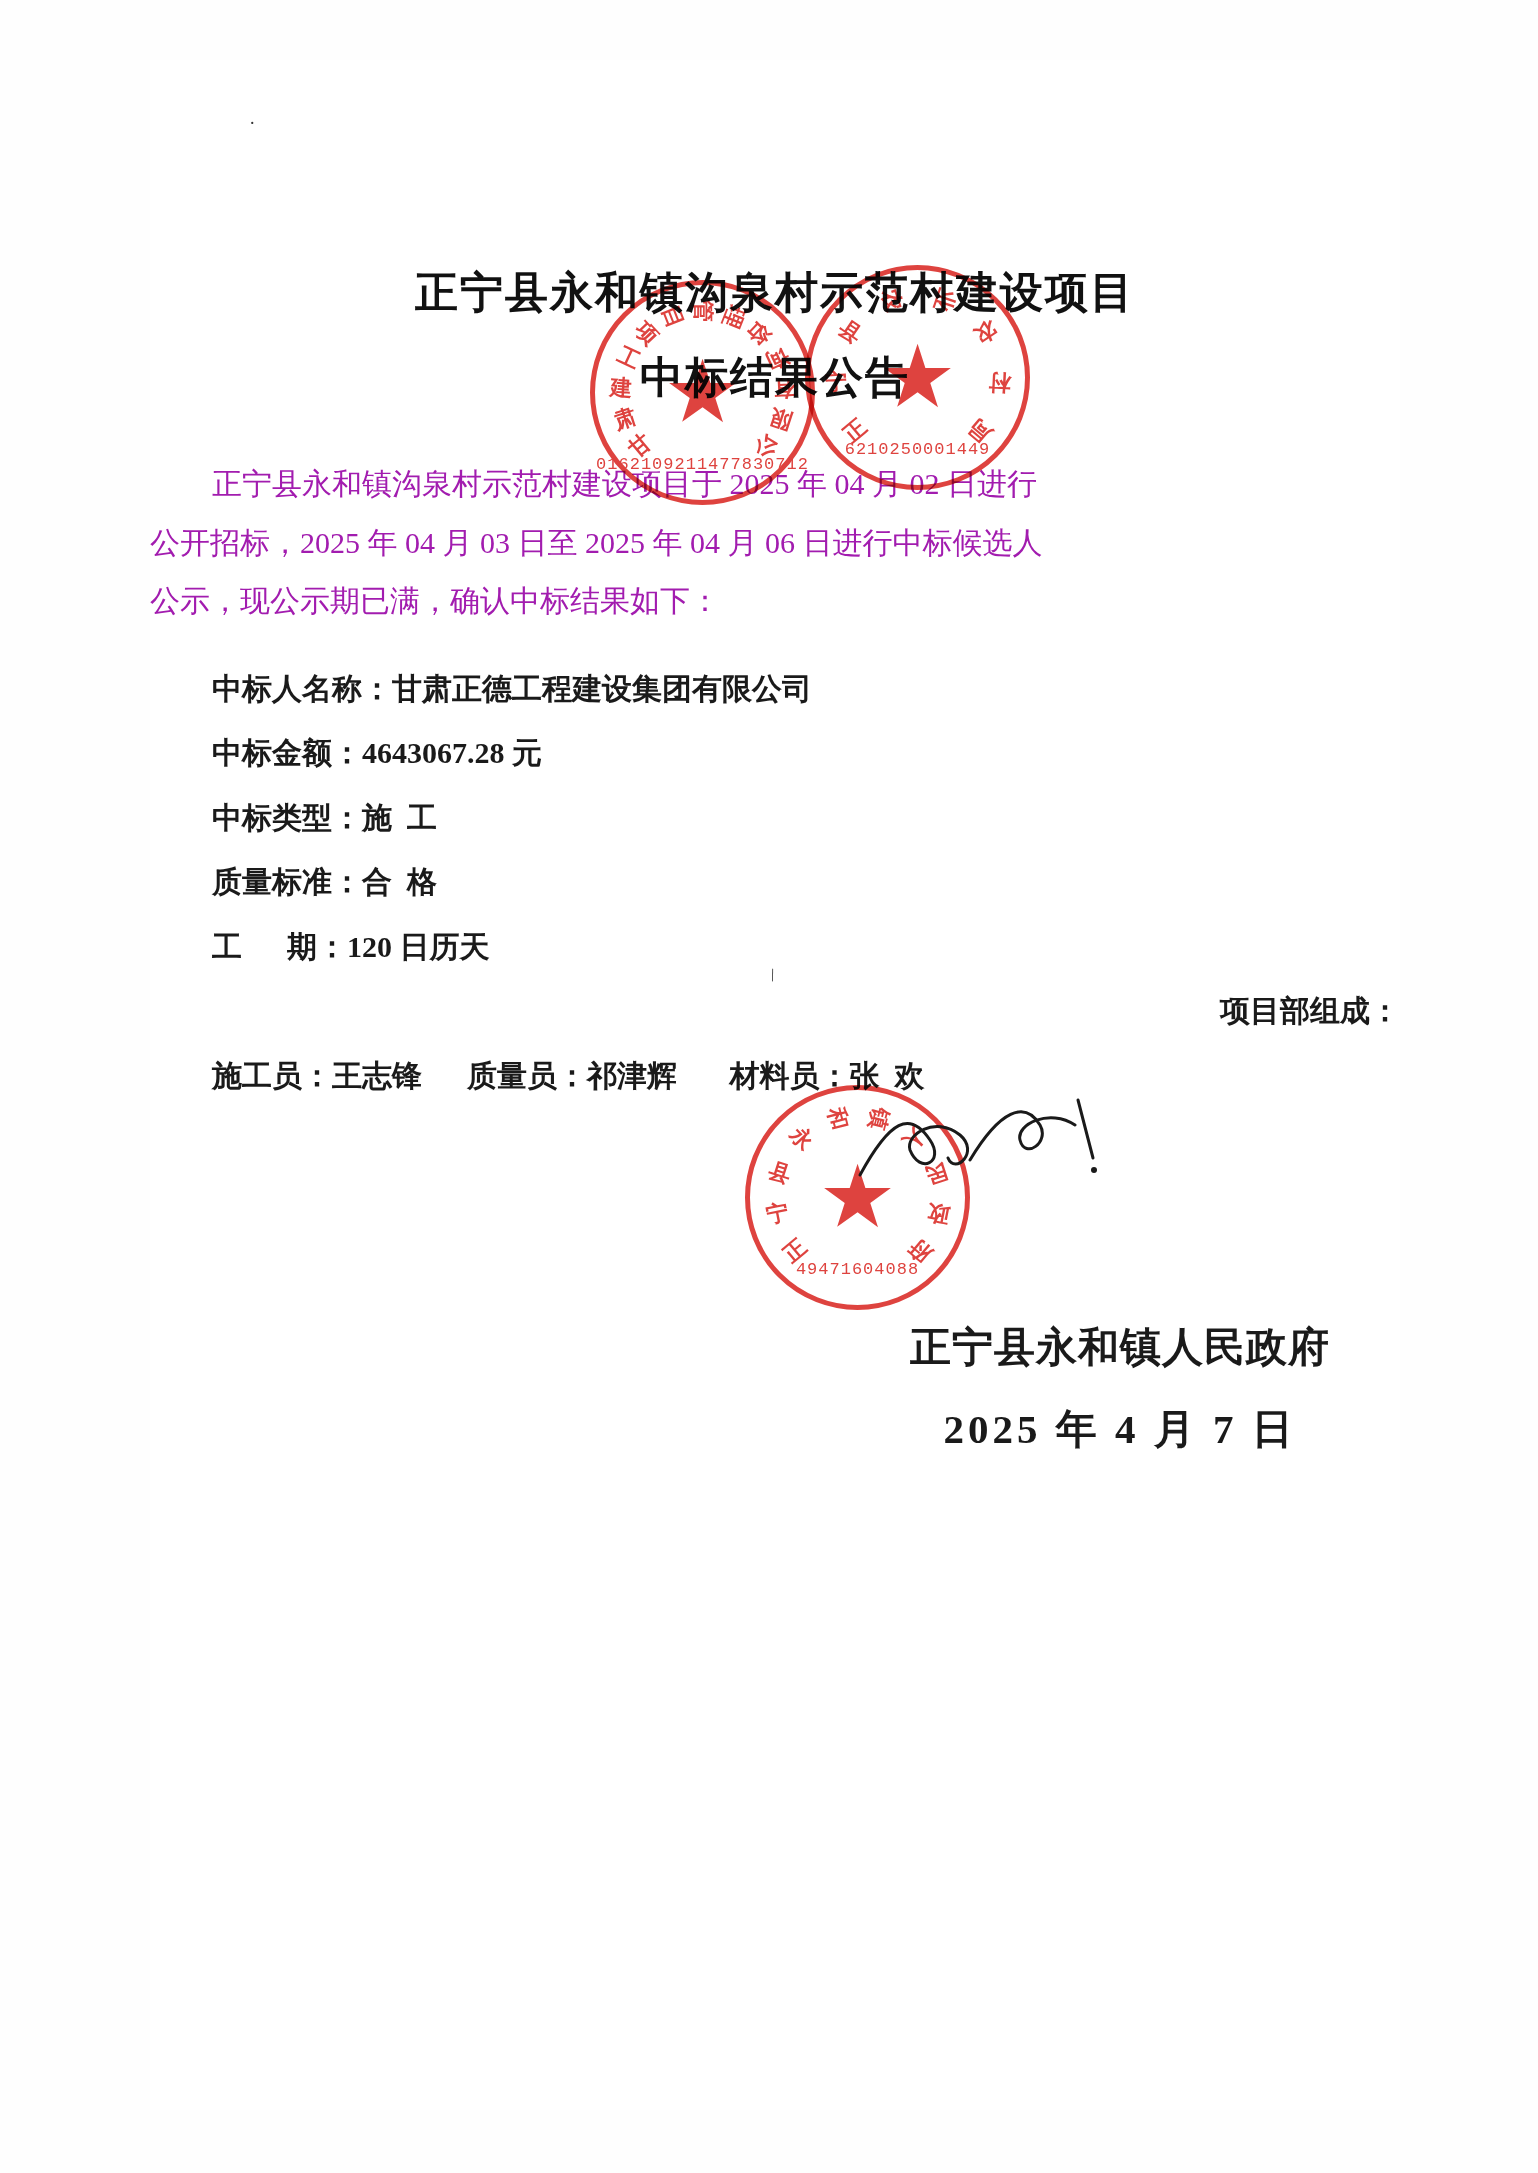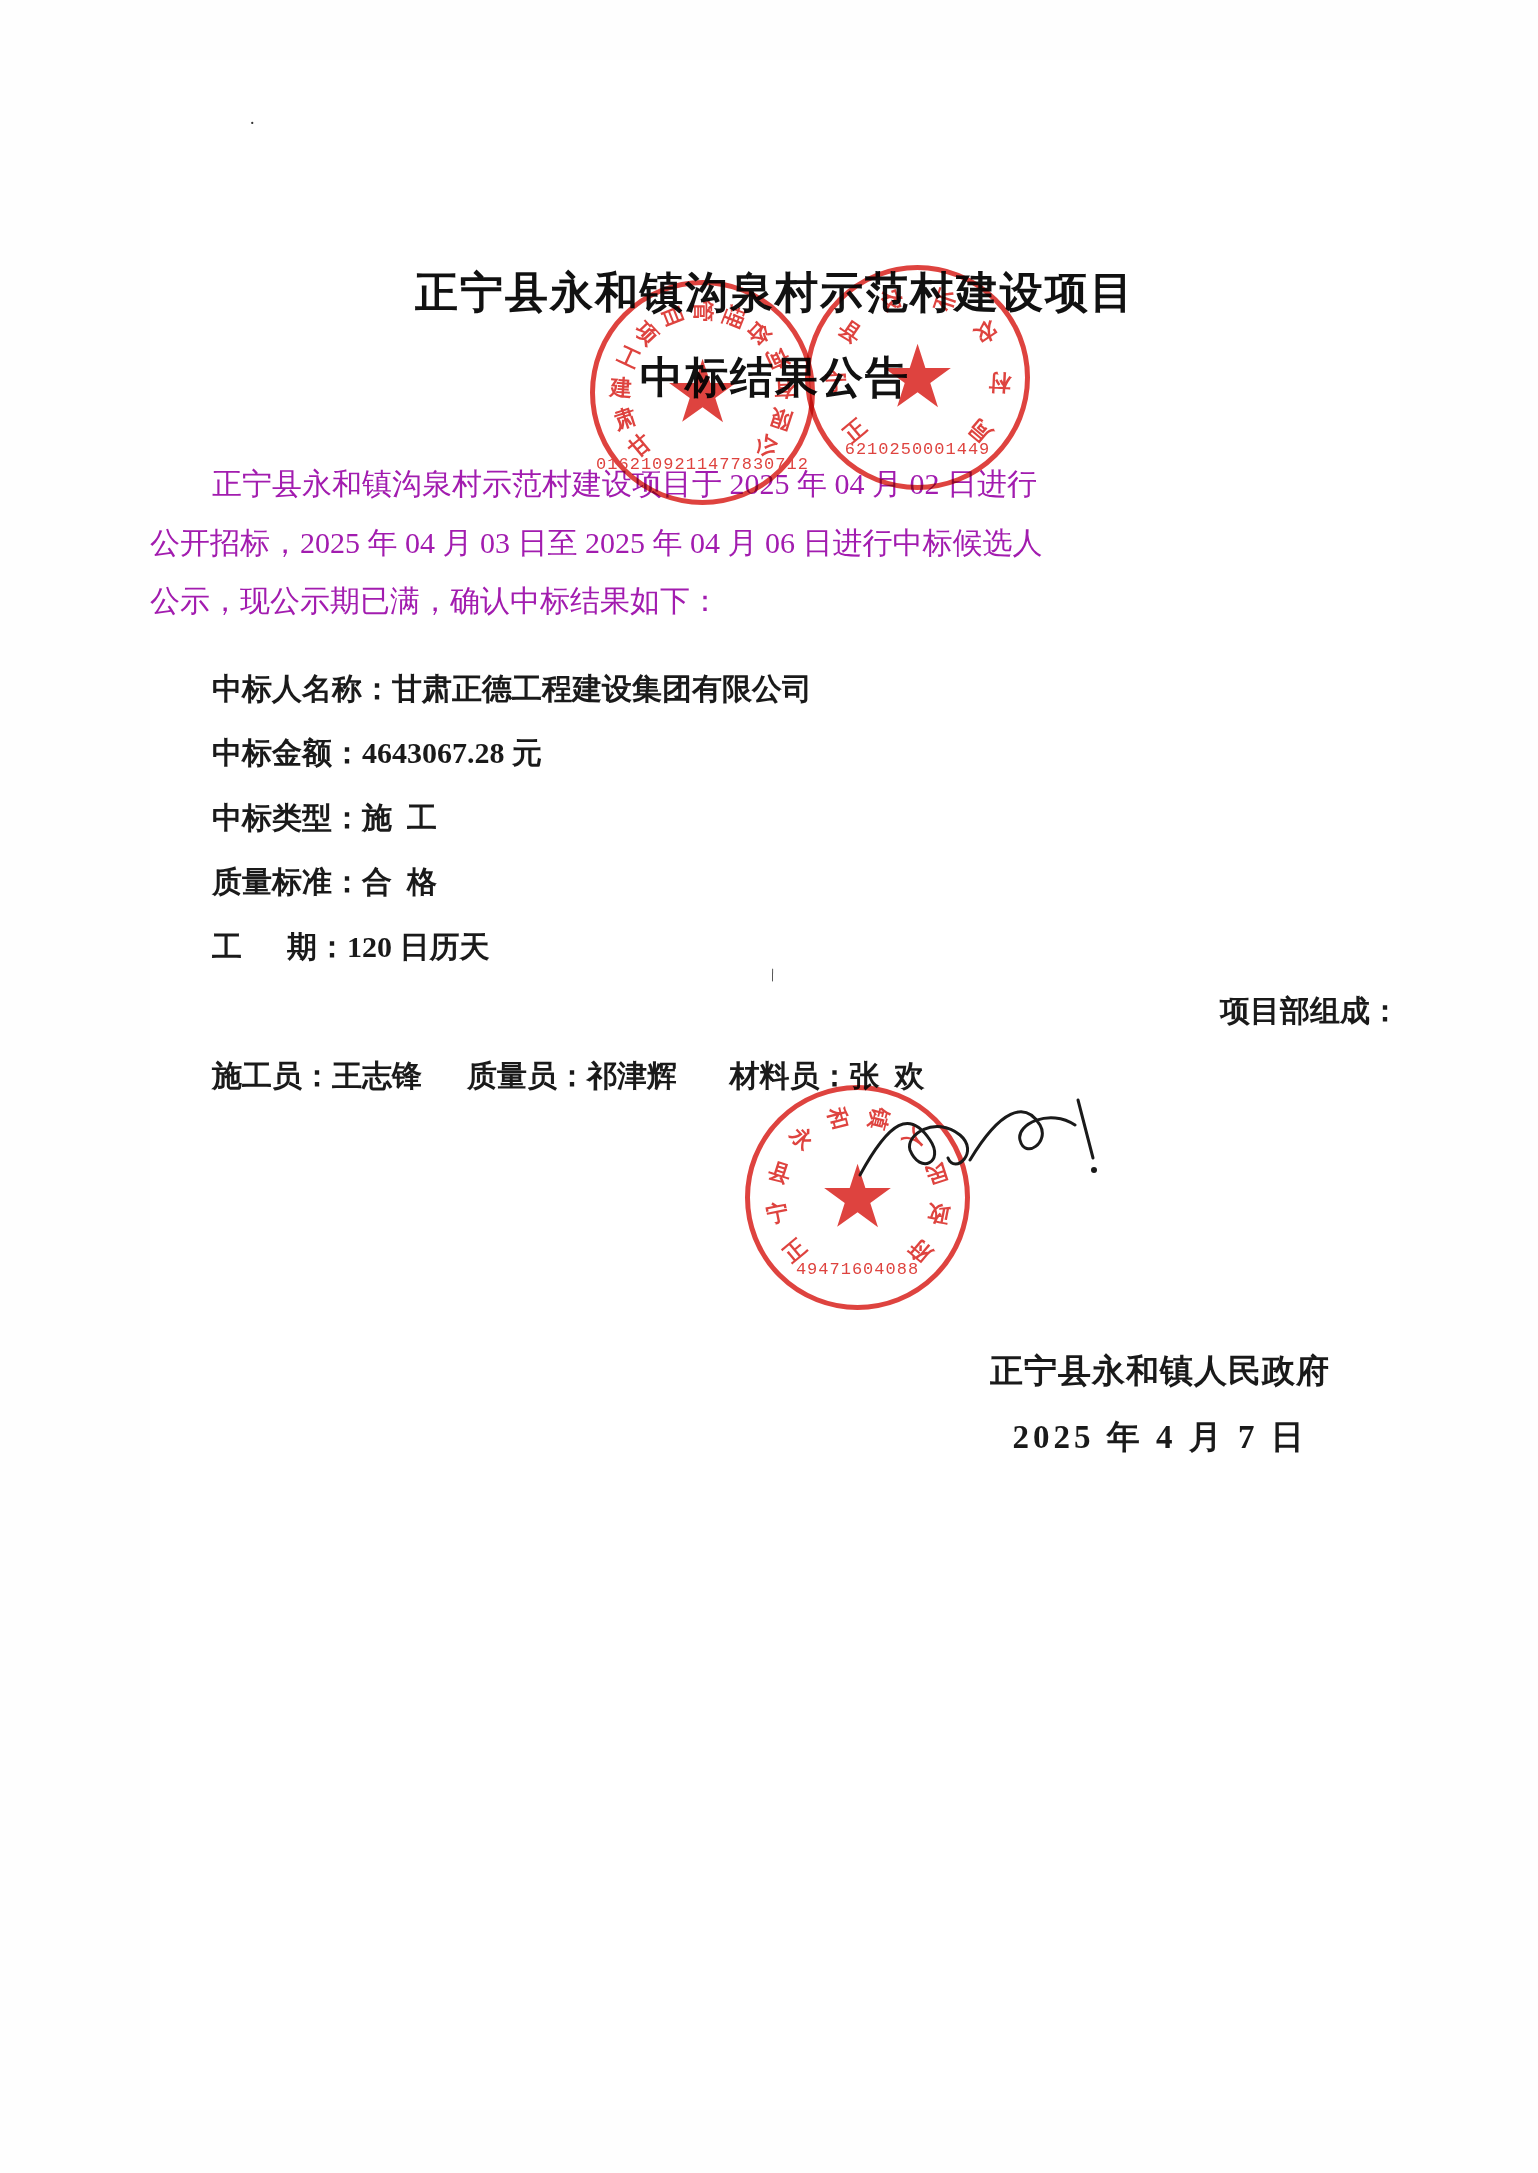--- a/index.html
+++ b/index.html
@@ -71,21 +71,21 @@
     text-indent: 62px;
     font-weight: bold;
     text-align: right;
   }
 
   .signature-block {
     position: absolute;
     right: 70px;
     bottom: 640px;
     text-align: center;
-    font-size: 33px;
+    font-size: 41px;
     font-weight: bold;
     line-height: 2.0;
     letter-spacing: 1px;
   }
   .sig-line2 { letter-spacing: 4px; }
 
   
   .stamp {
     position: absolute;
     border-radius: 50%;

